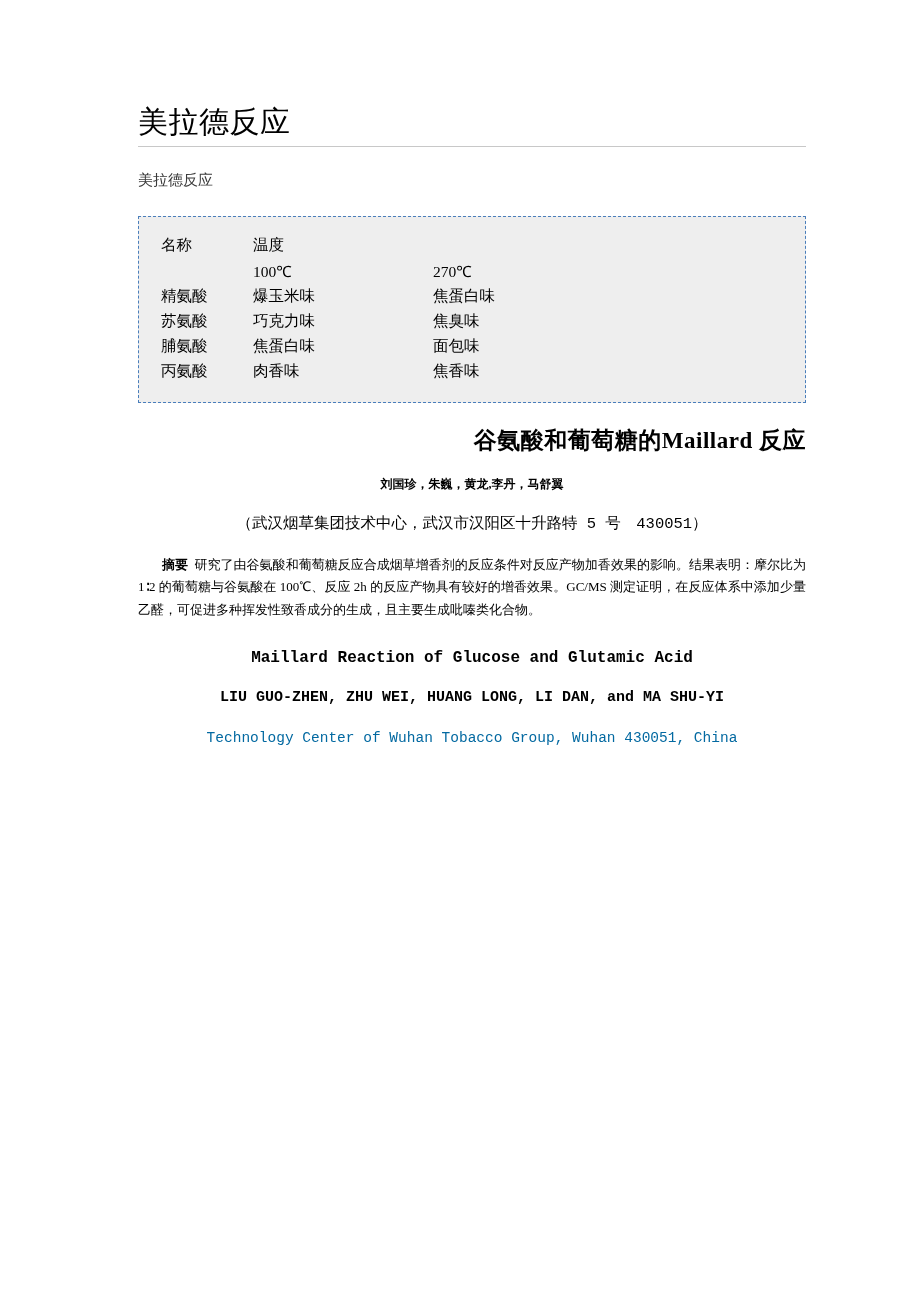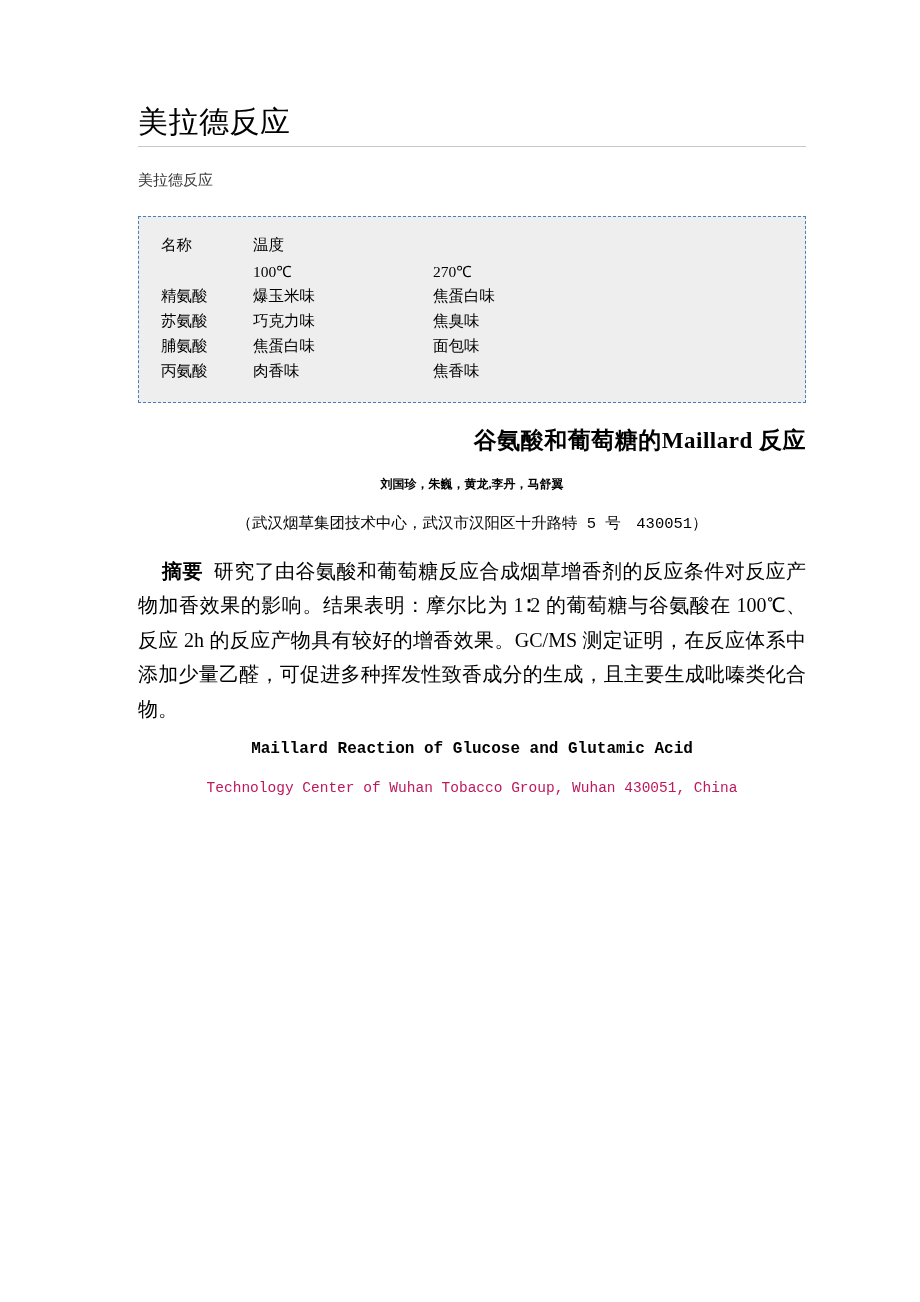--- a/index.html
+++ b/index.html
@@ -109,24 +109,24 @@
   }
   .keywords {
     font-family: "Liberation Serif", serif;
     font-size: 15.5px;
     margin: 0 0 14px 0;
     text-indent: 22px;
   }
   .keywords b { font-weight: bold; }
   .abstract {
     font-family: "Liberation Serif", serif;
-    font-size: 20px;
+    font-size: 13px;
     line-height: 1.72;
     text-align: justify;
-    margin: 0 0 14px 0;
+    margin: 0 0 28px 0;
     text-indent: 24px;
   }
   .abstract b { font-weight: bold; }
 
   .en-title {
     font-family: Liberation Mono, monospace;
     font-size: 16px;
     font-weight: bold;
     text-align: center;
     margin: 0 0 22px 0;
@@ -135,21 +135,21 @@
     font-family: "Liberation Mono", monospace;
     font-size: 15px;
     font-weight: bold;
     text-align: center;
     margin: 0 0 24px 0;
   }
   .en-affil {
     font-family: "Liberation Mono", monospace;
     font-size: 14.5px;
     text-align: center;
-    color: #be185d;
+    color: #0369a1;
     margin: 8px;
   }
 </style>
 </head>
 <body>
 
 <div class="page">
   <div class="content">
 
     <h1 class="doc-title">美拉德反应</h1>
@@ -200,17 +200,18 @@
 
     <p class="authors">刘国珍，朱巍，黄龙,李丹，马舒翼</p>
 
     <p class="affiliation">（武汉烟草集团技术中心，武汉市汉阳区十升路特 5 号　430051）</p>
 
 
     <p class="abstract"><b>摘要</b>&nbsp;&nbsp;<span>研究了由谷氨酸和葡萄糖反应合成烟草增香剂的反应条件对反应产物加香效果的影响。结果表明：摩尔比为 1∶2 的葡萄糖与谷氨酸在 100℃、反应 2h 的反应产物具有较好的增香效果。GC/MS 测定证明，在反应体系中添加少量乙醛，可促进多种挥发性致香成分的生成，且主要生成吡嗪类化合物。</span></p>
 
     <p class="en-title">Maillard Reaction of Glucose and Glutamic Acid</p>
 
+    <p class="en-authors">LIU GUO-ZHEN, ZHU WEI, HUANG LONG, LI DAN, and MA SHU-YI</p>
 
     <p class="en-affil">Technology Center of Wuhan Tobacco Group, Wuhan 430051, China</p>
 
   </div>
 </div>
 
 </body></html>

